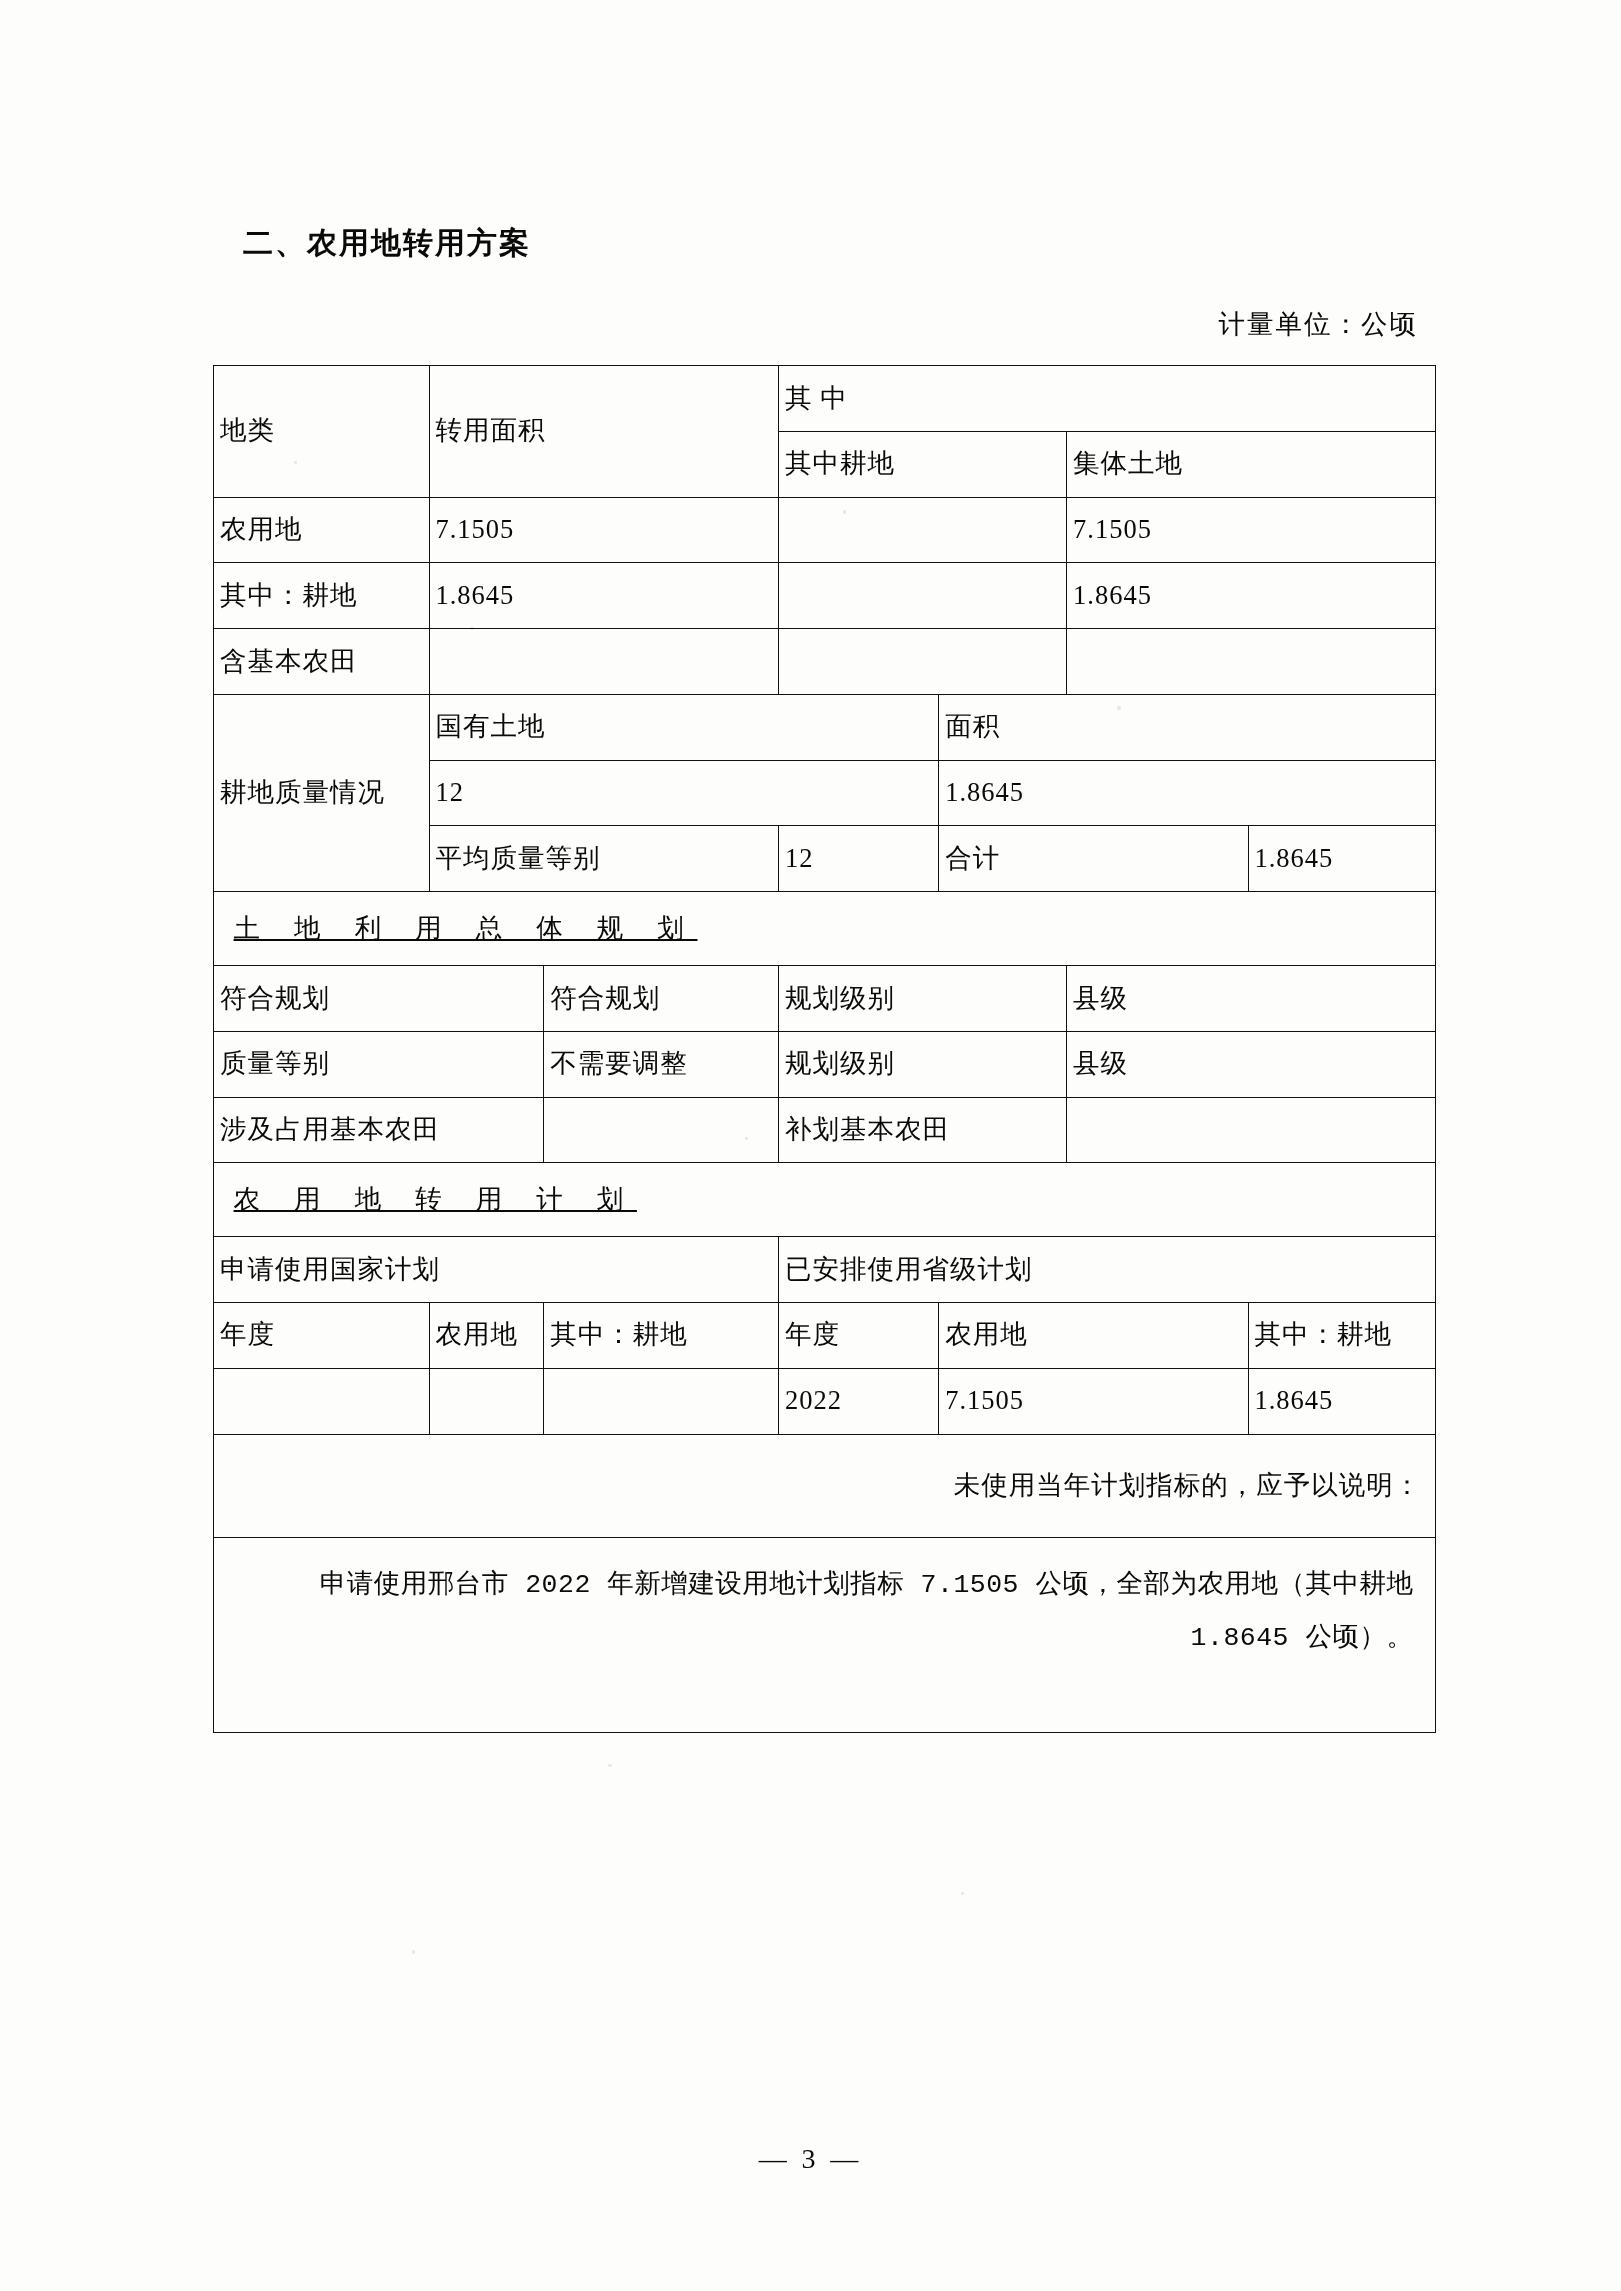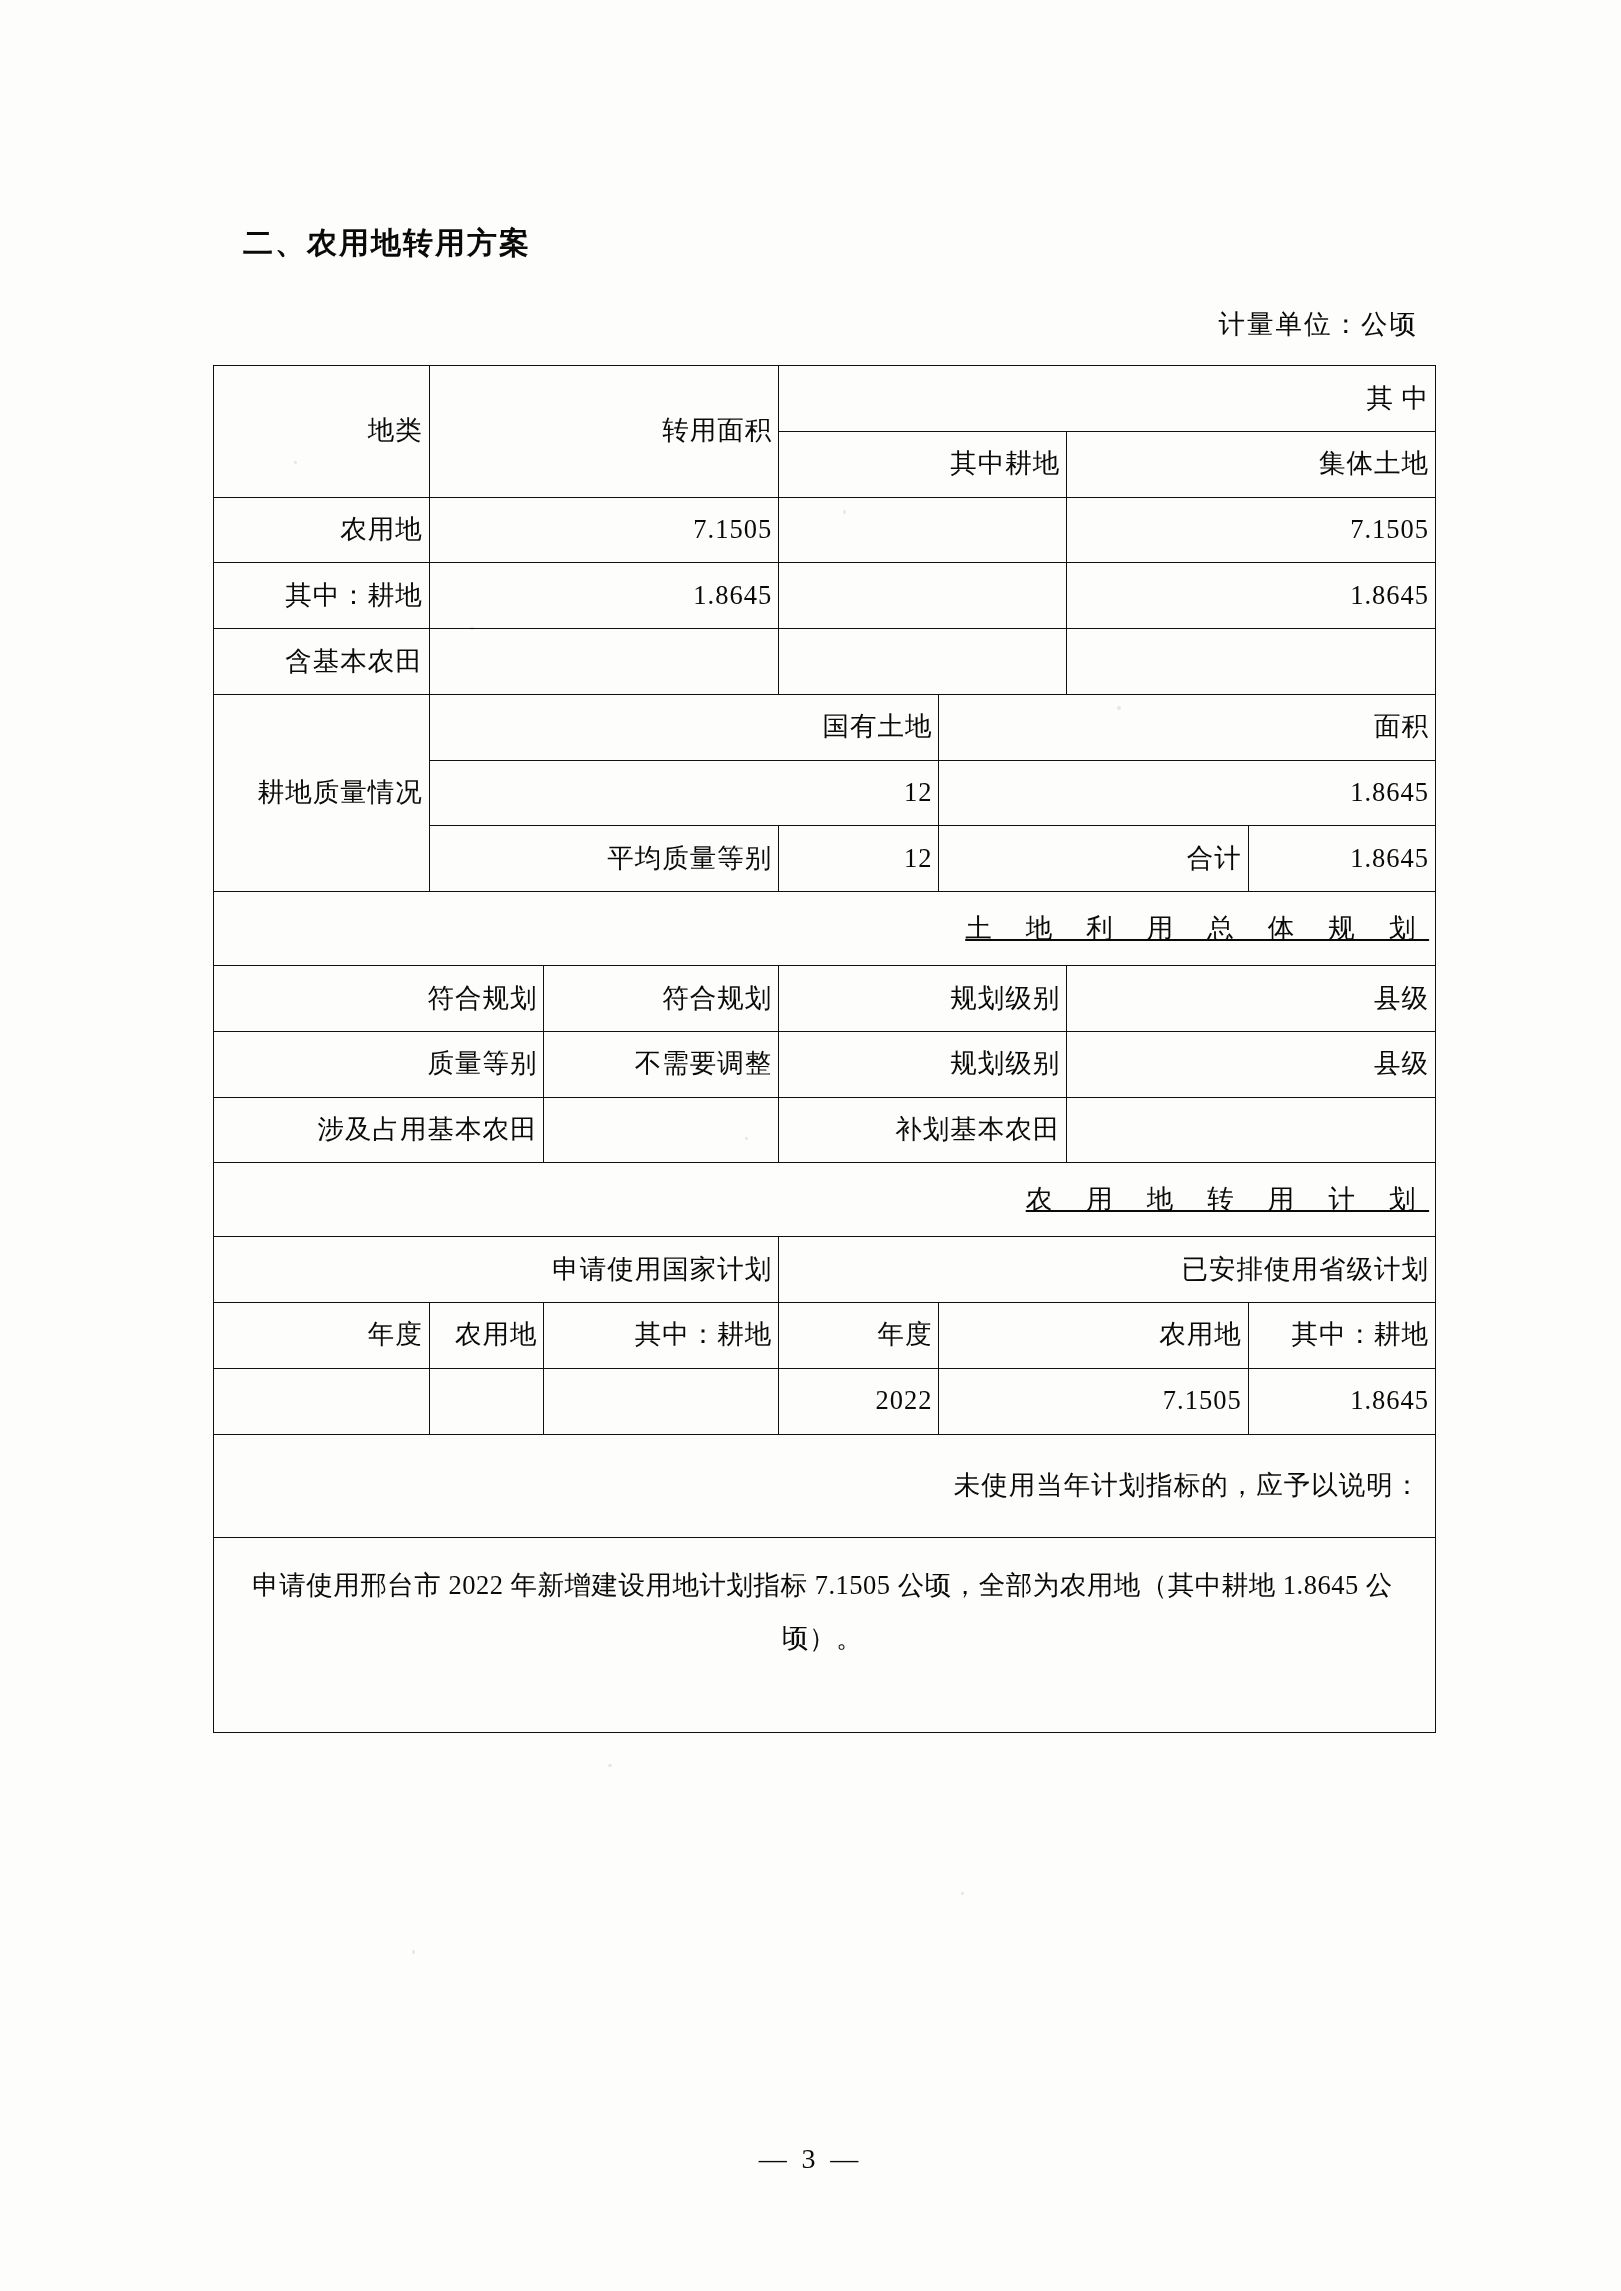--- a/index.html
+++ b/index.html
@@ -48,47 +48,48 @@
     position: absolute;
     left: 213px;
     top: 365px;
     width: 1223px;
     border-collapse: collapse;
     table-layout: fixed;
     font-size: 26.5px;
   }
   .doc-table td {
     border: 1.6px solid #111;
-    text-align: right;
+    text-align: left;
     vertical-align: middle;
     padding: 3.9px 5.9px;
     line-height: 1.35;
     height: 57px;
     letter-spacing: 1px;
   }
   .doc-table td.tall { height: 73px; }
   .doc-table td.band {
     letter-spacing: 13.7px;
     text-indent: 13.7px;
     height: 65px;
     text-decoration: underline;
   }
   .doc-table td.note {
     text-align: right;
     padding: 15.7px 13.7px;
     height: 71px;
     letter-spacing: 1px;
   }
   .doc-table td.note-body {
-    text-align: center;
+    text-align: right;
     padding: 21.6px 21.6px 25.5px 17.6px;
     height: 147px;
     line-height: 2.0;
     letter-spacing: 0.5px;
     vertical-align: top;
+    font-family: Liberation Mono, monospace;
   }
   .num { font-family: "Liberation Serif", "DejaVu Serif", serif; }
 
   
   .footer {
     position: absolute;
     left: 0;
     right: 0;
     top: 2143px;
     text-align: center;

